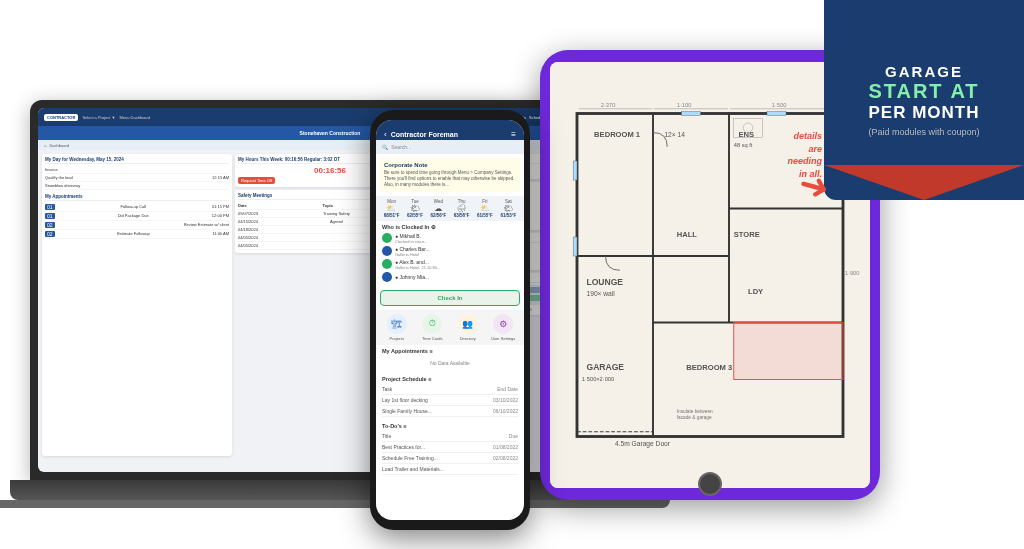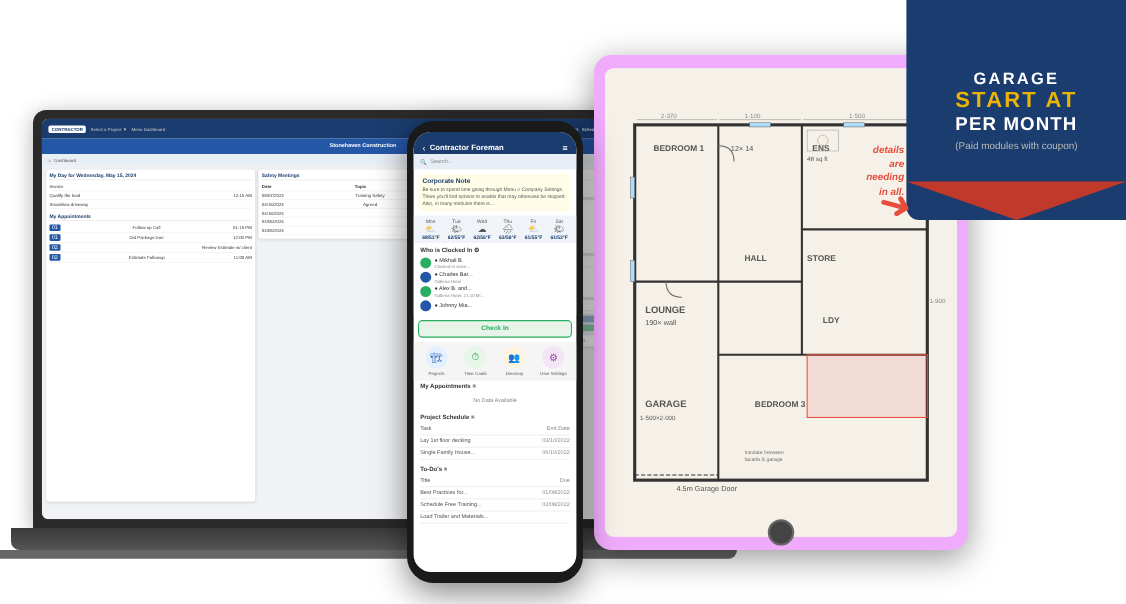--- a/index.html
+++ b/index.html
@@ -359,22 +359,22 @@
     
     .tablet-wrapper {
       position: absolute;
       left: 540px;
       top: 50px;
       width: 340px;
       height: 450px;
       z-index: 5;
     }
     .tablet-outer {
-      background: #f0abfc;
-      border-radius: 16px;
+      background: #6d28d9;
+      border-radius: 28px;
       padding: 12px 10px;
       height: 100%;
       box-shadow: 0 8px 30px rgba(0,0,0,0.4);
     }
     .tablet-screen {
       background: #f5f0e8;
       border-radius: 8px;
       height: 100%;
       overflow: hidden;
       position: relative;
@@ -508,20 +508,27 @@
                 <div class="dash-row">
                   <span style="background:#2557a7;color:#fff;padding:0 2px;border-radius:1px;font-size:5px;">02</span>
                   <span>Estimate Followup</span>
                   <span>11:00 AM</span>
                 </div>
               </div>
             </div>
 
             <div style="display:flex;flex-direction:column;gap:3px;">
               <div class="dash-card">
+                <div class="dash-card-title">My Hours This Week: 00:16:56 Regular: 3:02 OT</div>
+                <div class="dash-timer">00:16:56</div>
+                <div style="display:flex;gap:3px;margin-top:2px;">
+                  <div style="background:#e74c3c;color:#fff;font-size:4px;padding:1px 3px;border-radius:2px;">Request Time Off</div>
+                </div>
+              </div>
+              <div class="dash-card">
                 <div class="dash-card-title">Safety Meetings</div>
                 <div class="dash-row">
                   <span style="font-weight:bold;">Date</span>
                   <span style="font-weight:bold;">Topic</span>
                   <span style="font-weight:bold;">Leader</span>
                 </div>
                 <div class="dash-row">
                   <span>09/07/2023</span>
                   <span>Training Safety</span>
                   <span>●●●</span>
@@ -826,21 +833,21 @@
             <rect x="185" y="250" width="115" height="60" fill="rgba(220,50,50,0.1)" stroke="#e74c3c" stroke-width="1"></rect>
           </svg>
         </div>
       </div>
       <div class="tablet-home"></div>
     </div>
   </div>
 
   <div class="price-banner">
     <div style="color:#fff;font-size:15px;font-weight:900;letter-spacing:2px;text-align:center;">GARAGE</div>
-    <div style="color:#eab308;font-size:20px;font-weight:900;letter-spacing:2px;text-align:center;">START AT</div>
+    <div style="color:#86efac;font-size:20px;font-weight:900;letter-spacing:2px;text-align:center;">START AT</div>
     <div style="color:#fff;font-size:17px;font-weight:900;letter-spacing:1px;text-align:center;">PER MONTH</div>
     <div style="color:#bbb;font-size:9px;text-align:center;margin-top:4px;">(Paid modules with coupon)</div>
 
     <div style="position:absolute;bottom:0;left:0;right:0;height:0;border-left:100px solid transparent;border-right:100px solid transparent;border-top:35px solid #c0392b;"></div>
   </div>
 
   <div class="detail-text">
     <span>details<br>are<br>needing<br>in all.</span>
   </div>
   <div style="position:absolute;right:195px;top:165px;z-index:25;font-size:36px;color:#e74c3c;transform:rotate(15deg);">➜</div>

